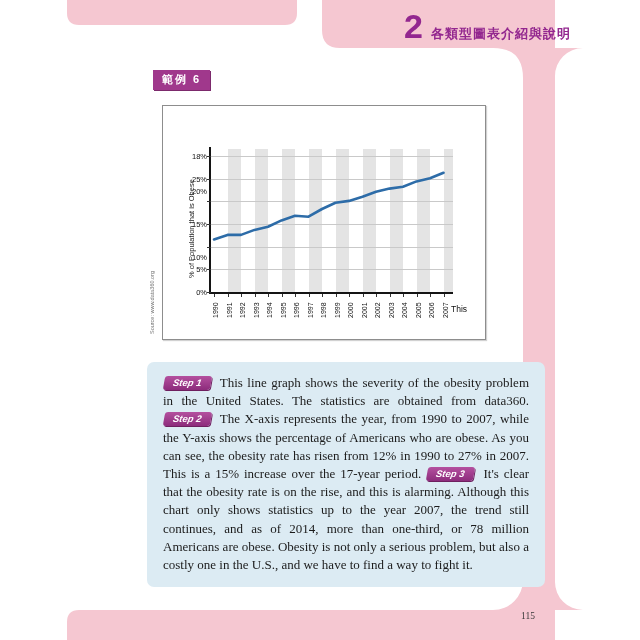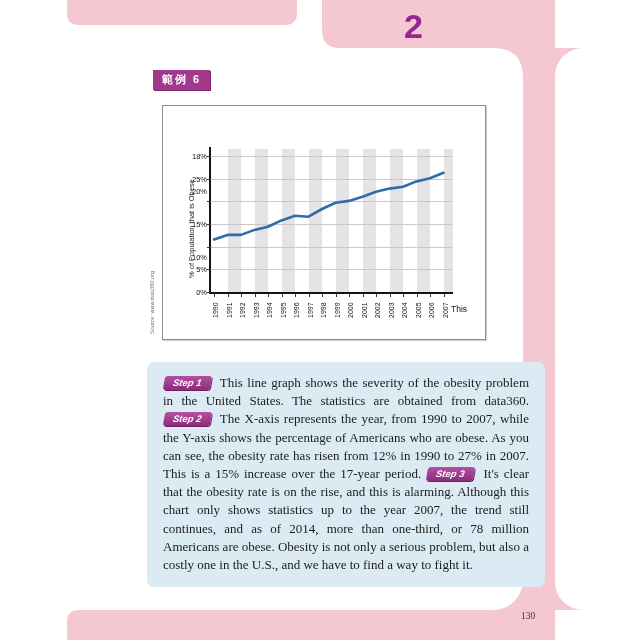--- a/index.html
+++ b/index.html
@@ -61,20 +61,21 @@
 
   <svg id="decor" width="640" height="640" viewBox="0 0 640 640">
     <path d="M67,0 L297,0 L297,13 Q297,25 285,25 L79,25 Q67,25 67,13 Z" fill="#f5c7d1"></path>
     <path d="M322,0 H555 V640 H67 V622 Q67,610 79,610 H493 A30,30 0 0 0 523,580 V78 Q523,48 493,48 H340 Q322,48 322,30 Z" fill="#f5c7d1"></path>
     <path d="M555,48 L583,48 A28,28 0 0 0 555,76 Z" fill="#f5c7d1"></path>
     <path d="M555,610 L583,610 A28,28 0 0 1 555,582 Z" fill="#f5c7d1"></path>
   </svg>
 
   <div class="chapter">
     <span class="chapter-num">2</span>
+    <span class="chapter-title">各類型圖表介紹與說明</span>
   </div>
 
   <div class="example-badge">範例 6</div>
 
   <div class="chart-box">
     <div class="plot" id="plot">
         <div class="band" style="left: 16.5px; width: 13.5px;"></div>
         <div class="band" style="left: 43.5px; width: 13.5px;"></div>
         <div class="band" style="left: 70.5px; width: 13.5px;"></div>
         <div class="band" style="left: 97.5px; width: 13.5px;"></div>
@@ -149,14 +150,14 @@
       </div>
     <div class="yaxis-title">% of Population that is Obese</div>
     <div class="xaxis-title">This</div>
   </div>
   <div class="chart-source">Source: www.data360.org</div>
 
   <div class="commentary">
     <p id="commentary-para" style="margin:0;"><span class="step-badge">Step 1</span><span> This line graph shows the severity of the obesity problem in the United States. The statistics are obtained from data360. </span><span class="step-badge">Step 2</span><span> The X-axis represents the year, from 1990 to 2007, while the Y-axis shows the percentage of Americans who are obese. As you can see, the obesity rate has risen from 12% in 1990 to 27% in 2007. This is a 15% increase over the 17-year period. </span><span class="step-badge">Step 3</span><span> It's clear that the obesity rate is on the rise, and this is alarming. Although this chart only shows statistics up to the year 2007, the trend still continues, and as of 2014, more than one-third, or 78 million Americans are obese. Obesity is not only a serious problem, but also a costly one in the U.S., and we have to find a way to fight it. </span></p>
   </div>
 
-  <div class="page-number">130</div>
+  <div class="page-number">115</div>
 </div>
 
 </body></html>

